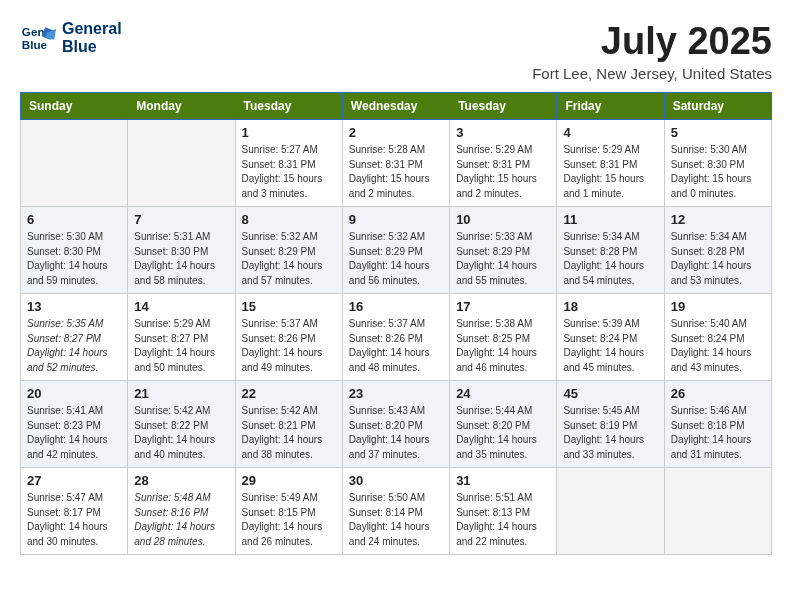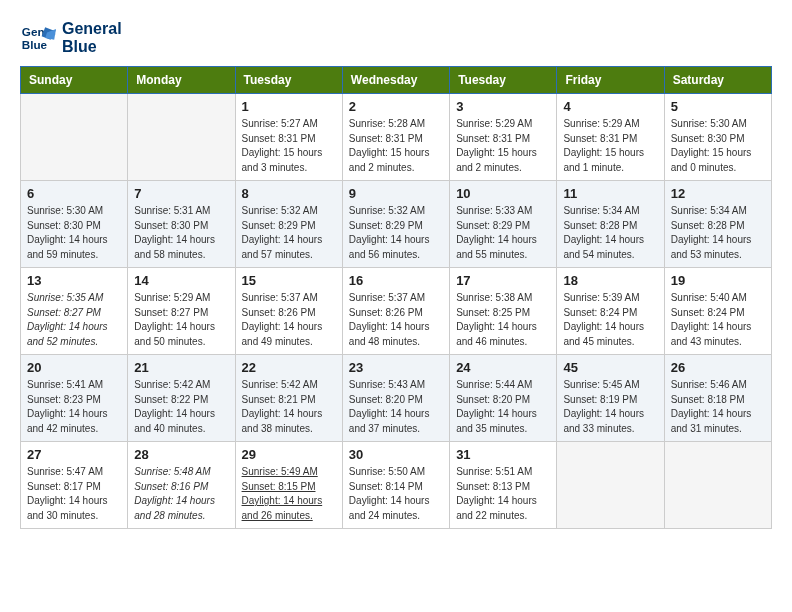--- a/index.html
+++ b/index.html
@@ -87,20 +87,24 @@
       <rect x="0" y="0" width="40" height="40" rx="4" fill="white"></rect>
       <text x="2" y="18" font-family="Arial" font-weight="bold" font-size="13" fill="#003366">General</text>
       <text x="2" y="32" font-family="Arial" font-weight="bold" font-size="13" fill="#003366">Blue</text>
       <polygon points="28,8 38,12 34,22 24,18" fill="#2a6db5"></polygon>
       <polygon points="30,14 40,10 38,22 28,20" fill="#4a90d9"></polygon>
     </svg>
     <div>
       <div style="font-size:16px;font-weight:bold;color:#003366;line-height:1.1;">General<br>Blue</div>
     </div>
   </div>
+  <div class="title-section">
+    <div class="month-title">July 2025</div>
+    <div class="location-title">Fort Lee, New Jersey, United States</div>
+  </div>
 </div>
 
 <table class="calendar-table">
   <thead>
     <tr id="header-row">
         <th>Sunday</th>
         <th>Monday</th>
         <th>Tuesday</th>
         <th>Wednesday</th>
         <th>Tuesday</th>
@@ -311,21 +315,21 @@
         </td>
         <td>
           <span class="day-number">28</span>
           <div class="day-info" style="white-space: pre-line; font-style: italic;">Sunrise: 5:48 AM
 Sunset: 8:16 PM
 Daylight: 14 hours
 and 28 minutes.</div>
         </td>
         <td>
           <span class="day-number">29</span>
-          <div class="day-info" style="white-space: pre-line; text-decoration: underline;">Sunrise: 5:49 AM
+          <div class="day-info" style="white-space: pre-line;">Sunrise: 5:49 AM
 Sunset: 8:15 PM
 Daylight: 14 hours
 and 26 minutes.</div>
         </td>
         <td>
           <span class="day-number">30</span>
           <div class="day-info" style="white-space: pre-line;">Sunrise: 5:50 AM
 Sunset: 8:14 PM
 Daylight: 14 hours
 and 24 minutes.</div>

